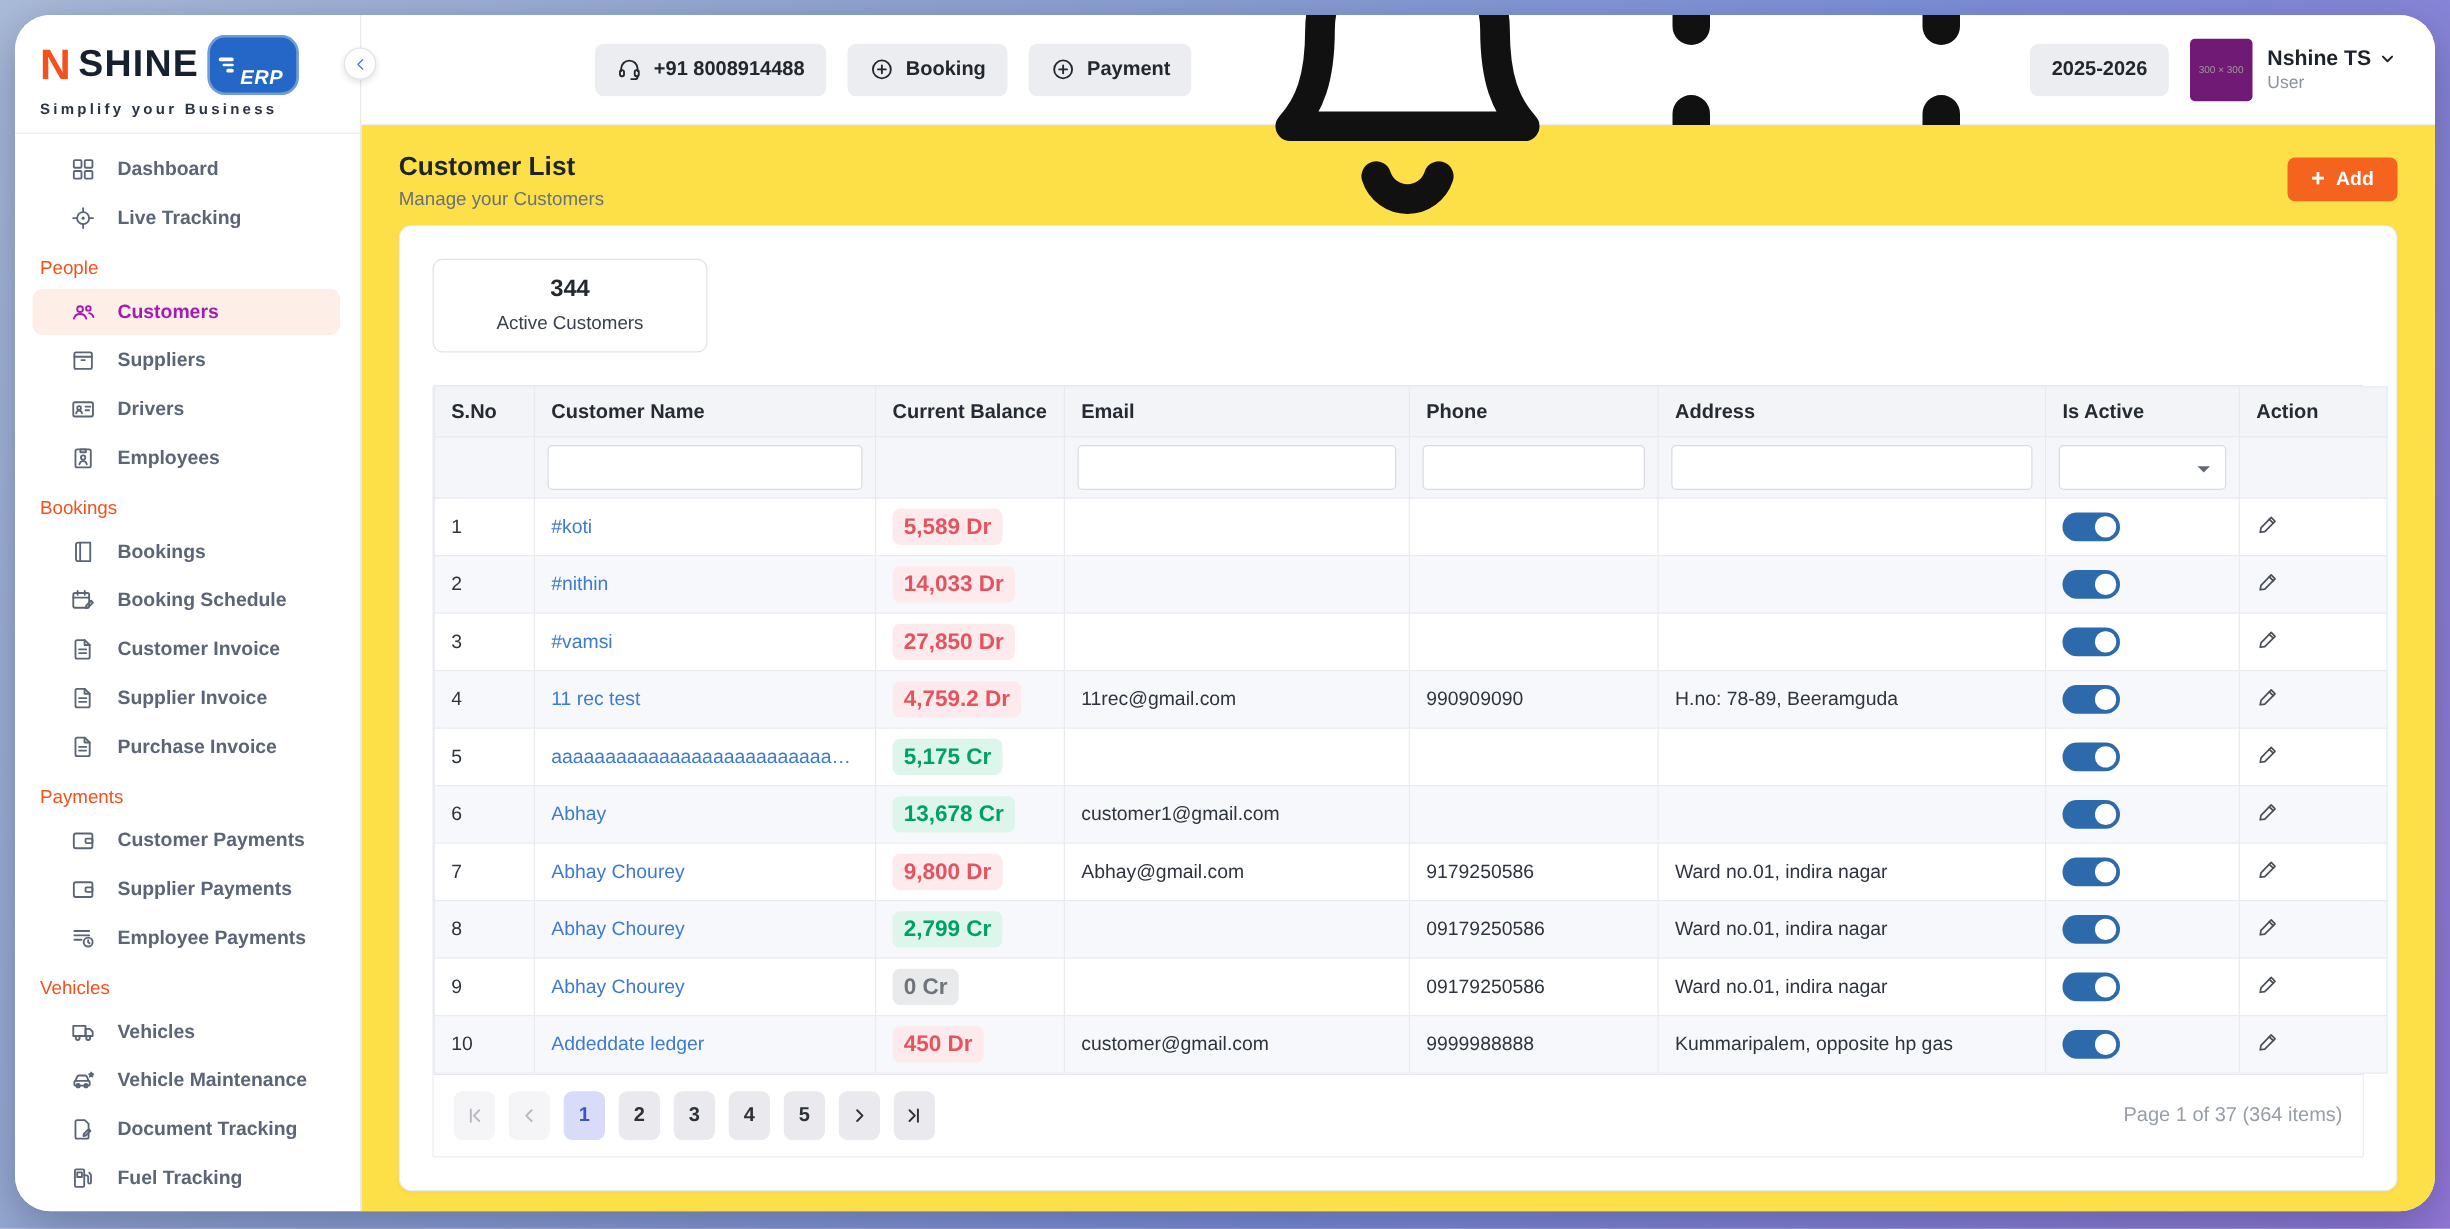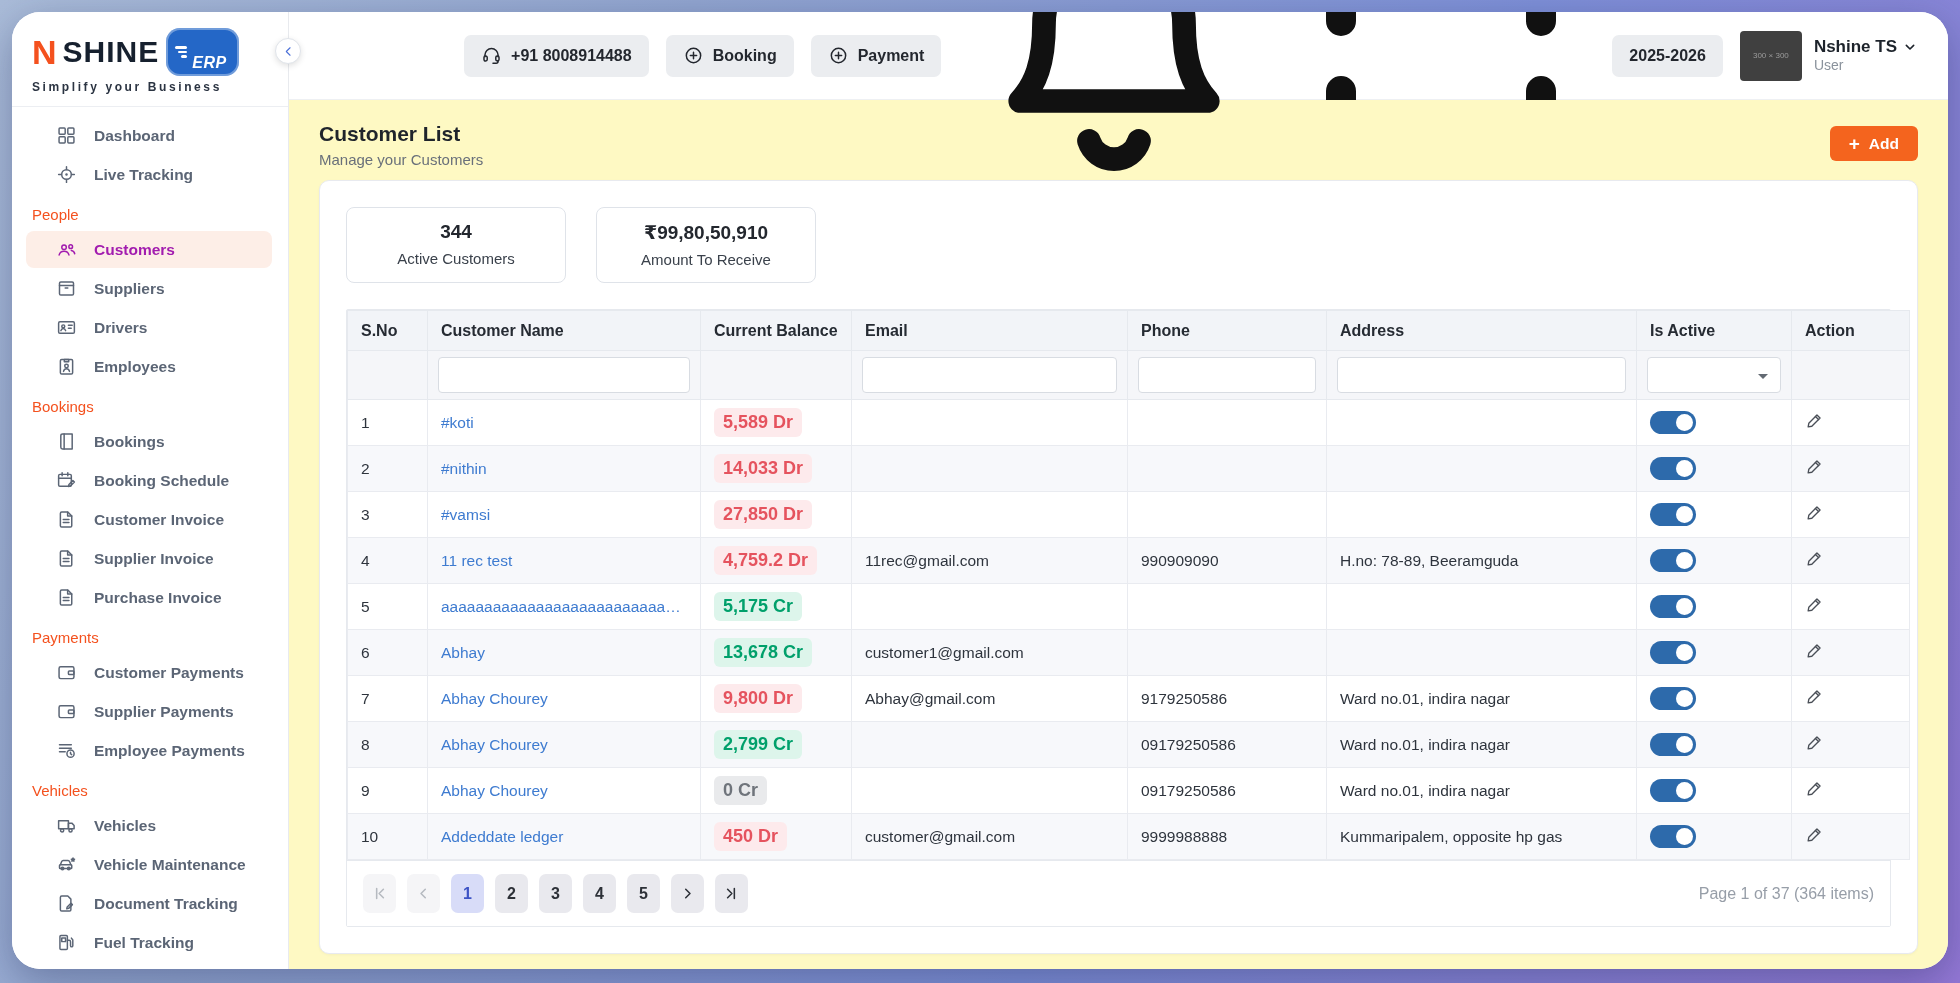--- a/index.html
+++ b/index.html
@@ -50,29 +50,29 @@
     display:flex; align-items:center; gap:9px; font-size:16px; font-weight:700; color:#23272e;
     cursor:pointer; font-family:inherit; }
   .top-btn .icon { width:21px; height:21px; color:#23272e; }
   .bell-wrap { position:relative; margin:0 10px 0 6px; cursor:pointer; }
   .bell-wrap .icon { width:30px; height:30px; color:#111; }
   .bell-wrap .icon svg { stroke-width:1.9; }
   .fs-wrap { cursor:pointer; margin-right:4px; }
   .fs-wrap .icon { width:26px; height:26px; color:#111; }
   .fs-wrap .icon svg { stroke-width:2.4; }
   .user-wrap { display:flex; align-items:center; gap:12px; cursor:pointer; }
-  .avatar { width:62px; height:50px; border-radius:4px; background:#404040; display:flex;
+  .avatar { width:50px; height:50px; border-radius:4px; background:#701a75; display:flex;
     align-items:center; justify-content:center; font-size:8px; color:#9b9b9b; }
   .user-meta { line-height:1.25; }
   .user-name { display:flex; align-items:center; gap:5px; font-size:17px; font-weight:800; color:#1d232b; }
   .user-name .icon { width:16px; height:16px; color:#1d232b; }
   .user-name .icon svg { stroke-width:2.4; }
   .user-role { font-size:14px; color:#8a929c; }
 
-  .content { flex:1; background:#fef9c3; padding:22px 30px 12px 30px; overflow:hidden; }
+  .content { flex:1; background:#fde047; padding:22px 30px 12px 30px; overflow:hidden; }
   .page-head { display:flex; align-items:flex-start; justify-content:space-between; margin-bottom:12px; }
   .page-title { font-size:21px; font-weight:800; color:#1f242b; }
   .page-sub { margin-top:5px; font-size:15px; color:#69707a; }
   .add-btn { background:#f4641e; color:#fff; border:none; border-radius:6px; height:35px; padding:0 19px;
     display:flex; align-items:center; gap:9px; font-size:15.5px; font-weight:700; cursor:pointer;
     font-family:inherit; margin-top:4px; }
   .add-plus { font-size:19px; font-weight:800; line-height:1; }
 
   .card { background:#fff; border:1px solid #e8eaef; border-radius:10px; padding:26px;
     box-shadow:0 1px 3px rgba(16,24,40,.04); }
@@ -408,24 +408,20 @@
           <span class="add-plus">+</span>
           <span>Add</span>
         </button>
       </div>
 
       <div class="card">
         <div class="stats-row">
           <div class="stat-box">
             <div class="stat-value">344</div>
             <div class="stat-label">Active Customers</div>
-          </div>
-          <div class="stat-box">
-            <div class="stat-value">₹99,80,50,910</div>
-            <div class="stat-label">Amount To Receive</div>
           </div>
         </div>
 
         <div class="grid-box">
           <table>
             <colgroup>
                 <col style="width: 80px;">
                 <col style="width: 273px;">
                 <col style="width: 151px;">
                 <col style="width: 276px;">

